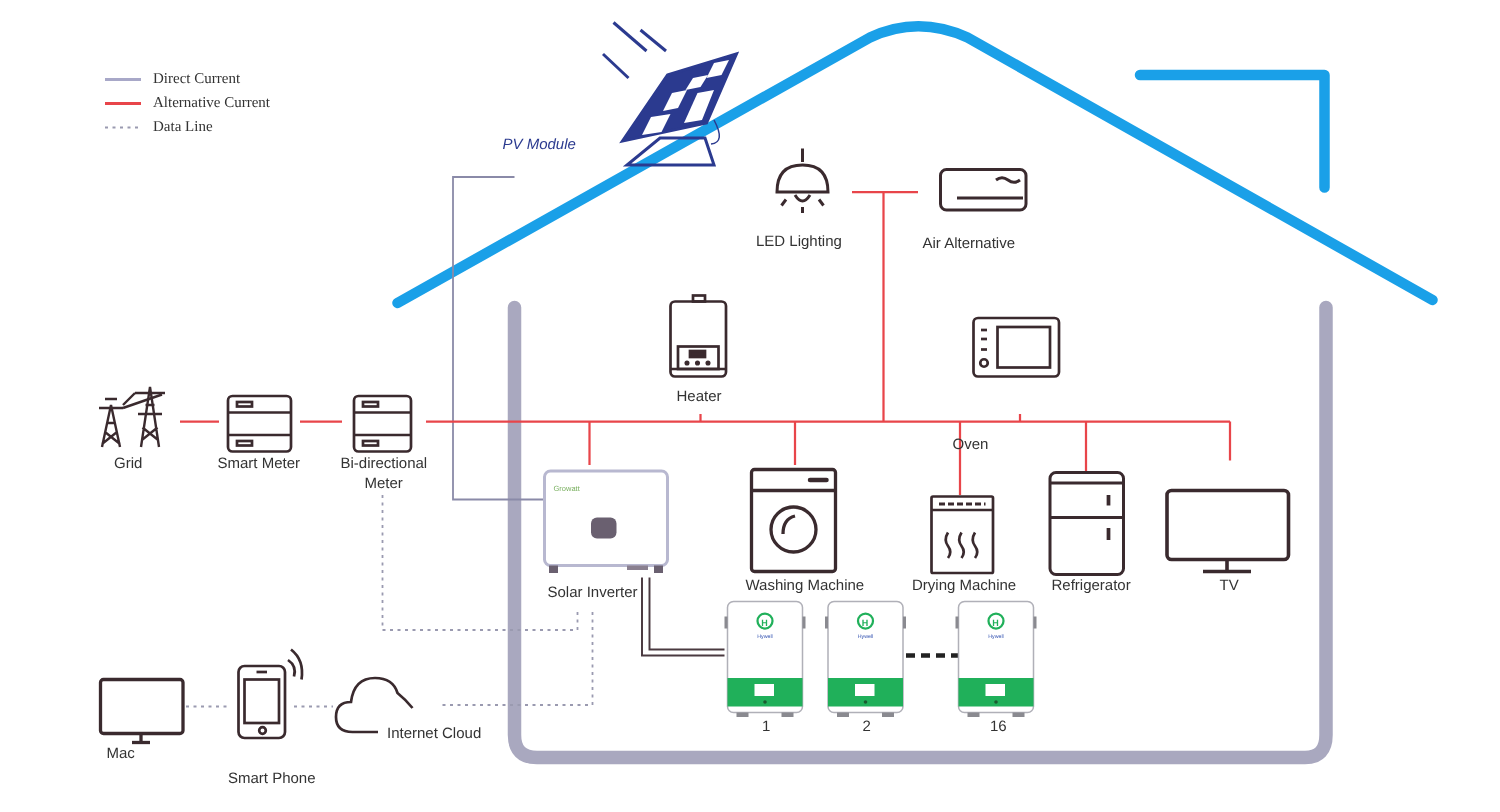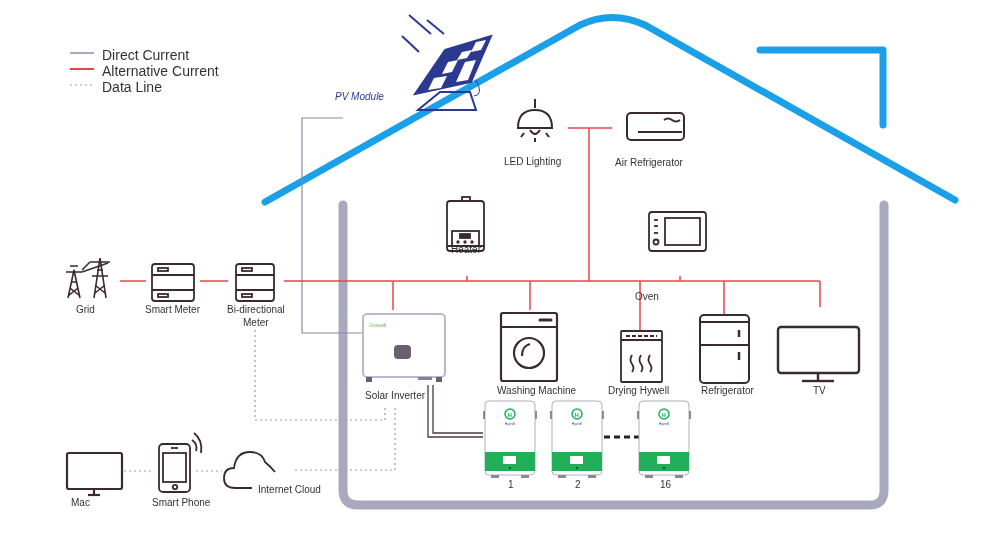--- a/index.html
+++ b/index.html
@@ -1,19 +1,19 @@
 <!DOCTYPE html>
 <html><head>
 <meta charset="utf-8">
 <style>
   html, body { margin:0; padding:0; background:#ffffff; }
   body { width:1000px; height:541px; position:relative; overflow:hidden; font-family:"Liberation Sans", sans-serif; }
   svg#diagram { position:absolute; left:0; top:0; }
   .lbl { position:absolute; font-size:10px; color:#333333; white-space:nowrap; text-align:center; line-height:12px; }
-  .legend-text { position:absolute; font-size:14px; color:#333333; white-space:nowrap; }
+  .legend-text { position:absolute; font-size:10px; color:#333333; white-space:nowrap;font-family:Liberation Serif, serif; }
 </style>
 </head>
 <body>
 
 <svg id="diagram" width="1000" height="541" viewBox="0 0 1000 541" xmlns="http://www.w3.org/2000/svg">
 
   <path d="M343 205 L343 490 Q343 505 358 505 L870 505 Q884 505 884 490 L884 205" fill="none" stroke="#9a99b4" stroke-width="9" stroke-linecap="round" opacity="0.85"></path>
 
   <path d="M265 202 L580 25 Q612 10 645 25 L955 200" fill="none" stroke="#1aa0e8" stroke-width="7" stroke-linecap="round" stroke-linejoin="round"></path>
   <path d="M760 50 L883 50 L883 125" fill="none" stroke="#1aa0e8" stroke-width="7" stroke-linecap="round" stroke-linejoin="round"></path>
@@ -225,31 +225,31 @@
     <path d="M252 488 L235 488 Q224 488 224 478 Q224 468 234 468 Q236 452 250 452 Q262 452 265 462 Q270 466 275 472"></path>
   </g>
 </svg>
 
 <div class="legend-text" style="left:102px;top:47px;">Direct Current</div>
 <div class="legend-text" style="left:102px;top:63px;">Alternative Current</div>
 <div class="legend-text" style="left:102px;top:79px;">Data Line</div>
 
 <div class="lbl" style="left:335px;top:91px;color:#2b3a8f;font-style:italic;">PV Module</div>
 <div class="lbl" style="left:504px;top:156px;">LED Lighting</div>
-<div class="lbl" style="left:615px;top:157px;">Air Refrigerator</div>
-<div class="lbl" style="left:451px;top:244px;">Heater</div>
+<div class="lbl" style="left:615px;top:157px;">Air Alternative</div>
+<div class="lbl" style="left:451px;top:259px;">Heater</div>
 <div class="lbl" style="left:635px;top:259px;margin-top:32px;">Oven</div>
 <div class="lbl" style="left:76px;top:304px;">Grid</div>
 <div class="lbl" style="left:145px;top:304px;">Smart Meter</div>
 <div class="lbl" style="left:227px;top:304px;">Bi-directional</div>
 <div class="lbl" style="left:243px;top:317px;">Meter</div>
 <div class="lbl" style="left:365px;top:390px;">Solar Inverter</div>
 <div class="lbl" style="left:497px;top:385px;">Washing Machine</div>
-<div class="lbl" style="left:608px;top:385px;">Drying Hywell</div>
+<div class="lbl" style="left:608px;top:385px;">Drying Machine</div>
 <div class="lbl" style="left:701px;top:385px;">Refrigerator</div>
 <div class="lbl" style="left:813px;top:385px;">TV</div>
 <div class="lbl" style="left:71px;top:497px;">Mac</div>
-<div class="lbl" style="left:152px;top:497px;">Smart Phone</div>
+<div class="lbl" style="left:152px;top:514px;">Smart Phone</div>
 <div class="lbl" style="left:258px;top:484px;">Internet Cloud</div>
 
 <div class="lbl" style="left:508px;top:479px;">1</div>
 <div class="lbl" style="left:575px;top:479px;">2</div>
 <div class="lbl" style="left:660px;top:479px;">16</div>
 
 </body></html>

